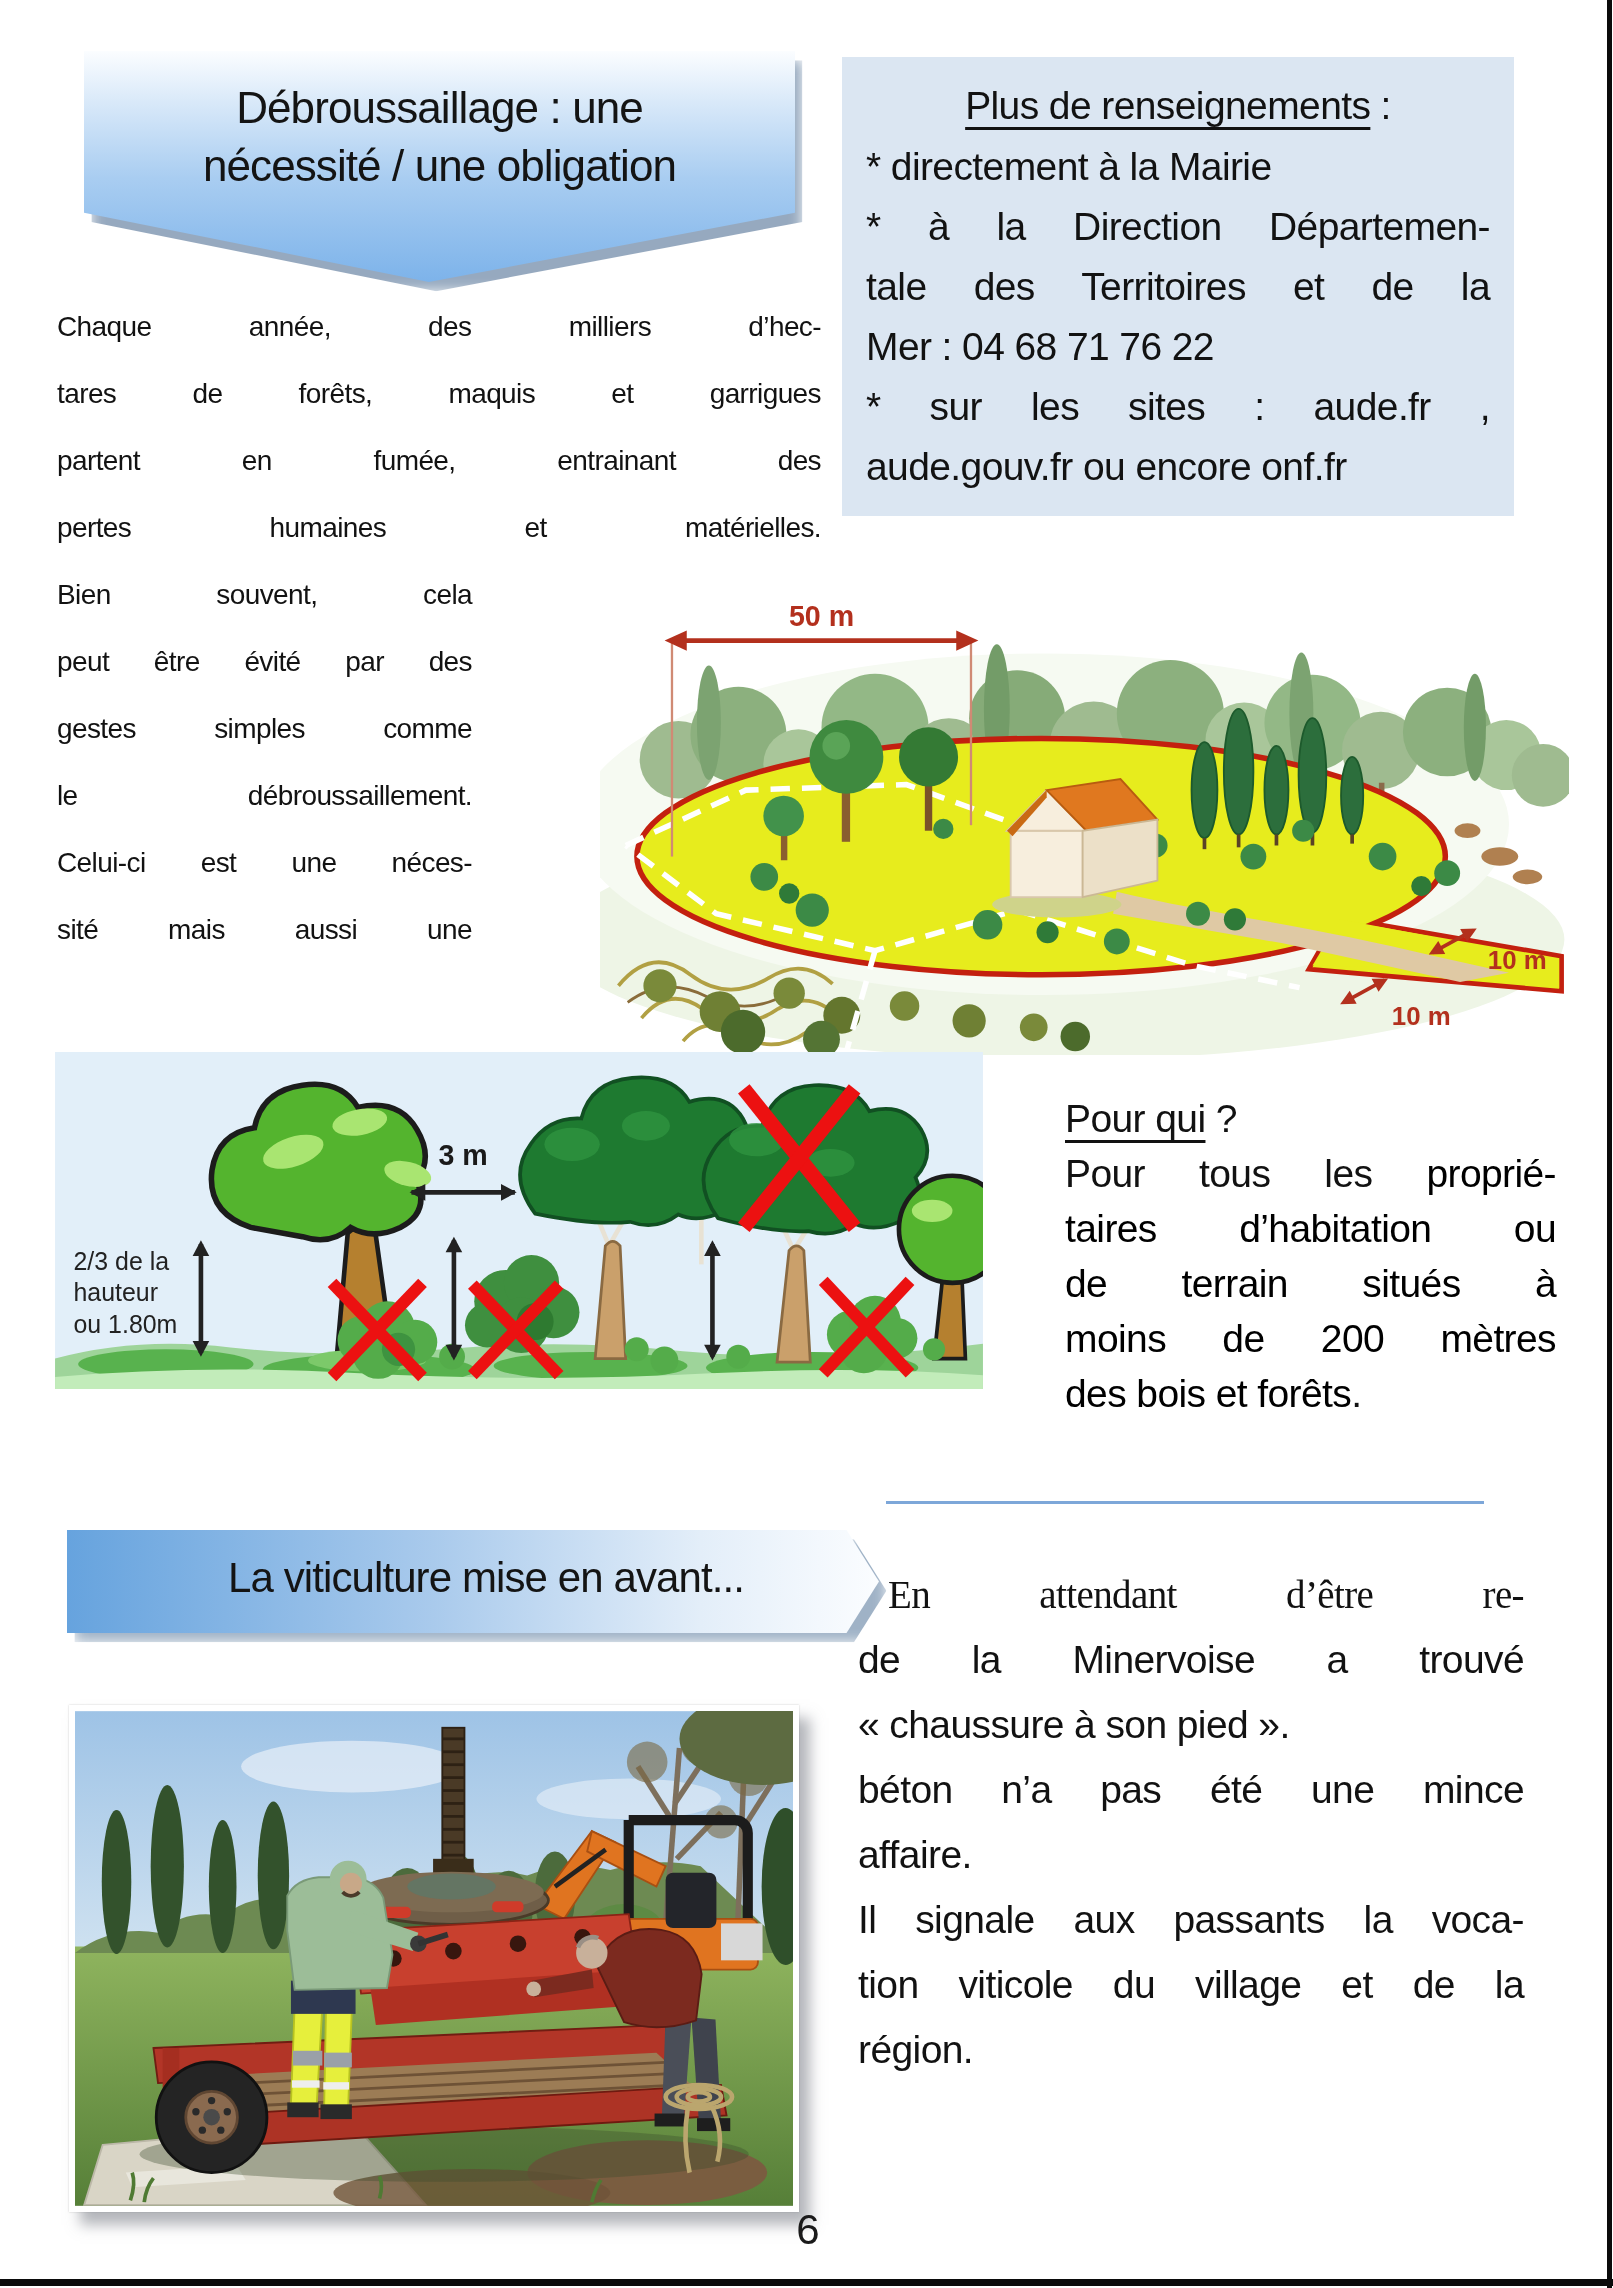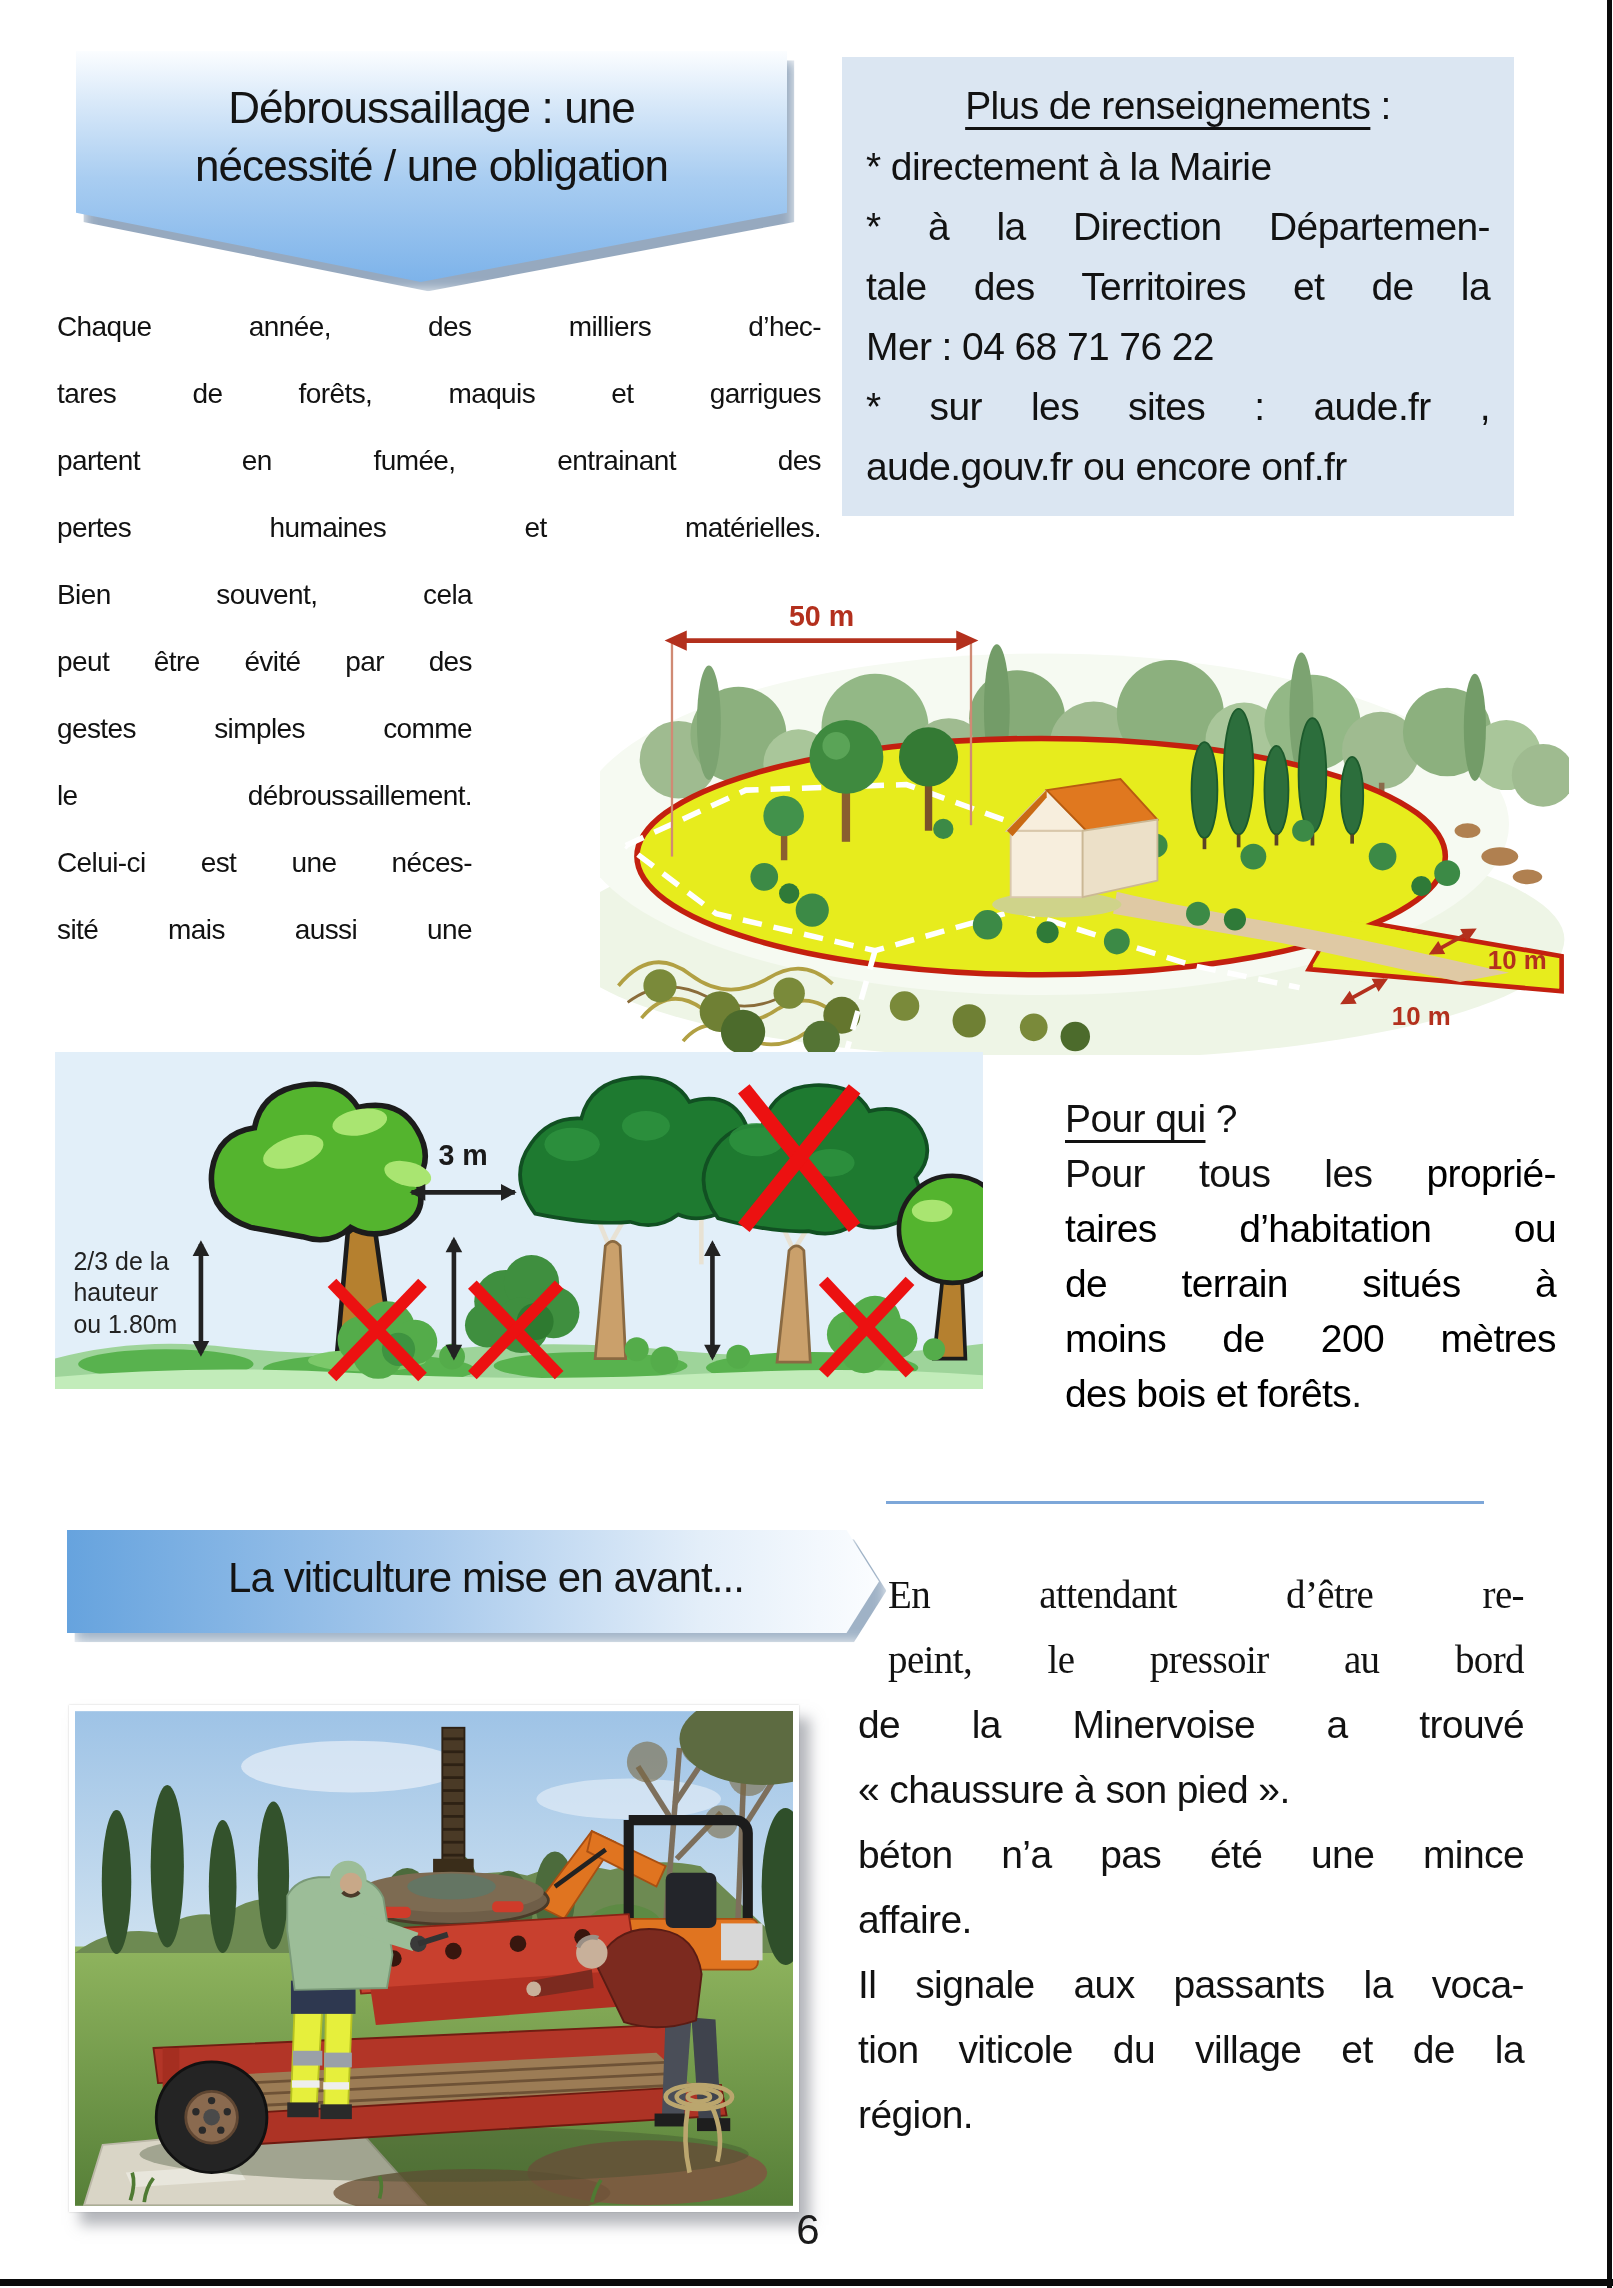--- a/index.html
+++ b/index.html
@@ -2,21 +2,21 @@
 <html style="font-size:14.8px"><head>
 <meta charset="utf-8">
 <style>
   html,body{margin:0;padding:0;background:#ffffff;}
   .page{position:relative;width:1613px;height:2289px;background:#ffffff;overflow:hidden;
         font-family:"Liberation Sans",sans-serif;color:#121212;}
   .abs{position:absolute;}
   .edge{position:absolute;background:#0b0b0b;}
   
   .title-banner,.title-banner-shadow{
-    left:76px;top:51px;width:711px;height:231px;
+    left:84px;top:51px;width:711px;height:231px;
     clip-path:polygon(0 0,100% 0,100% 70%,48.5% 100%,0 70%);}
   .title-banner{background:linear-gradient(180deg,#fbfdff 0%,#d9e9f9 22%,#a9cdf1 55%,#7db3ea 100%);}
   .title-banner-shadow{background:#96a9bf;filter:blur(6.5px);transform:translate(7.4px,9.2px);}
   .title-banner .tb-text{padding-top:28px;text-align:center;font-size:44px;line-height:58px;letter-spacing:-0.9px;color:#141414;}
   .viti-banner,.viti-banner-shadow{
     left:67px;top:1530px;width:812px;height:103px;
     clip-path:polygon(0 0,96% 0,100% 50%,96% 100%,0 100%);text-align:center;}
   .viti-banner{background:linear-gradient(90deg,#66a3de 0%,#a9caec 45%,#e3eef9 78%,#fbfdff 100%);}
   .viti-banner-shadow{background:#9fb2c6;filter:blur(6.5px);transform:translate(7.4px,9.2px);}
   .viti-banner .vb-text{padding:24px 0 0 26px;font-size:42px;letter-spacing:-0.9px;color:#141414;}
@@ -341,21 +341,20 @@
 
   <div class="abs divider"></div>
 
   <div class="abs viti-banner-shadow"></div>
   <div class="abs viti-banner">
     <div class="vb-text">La viticulture mise en avant...</div>
   </div>
 
   <div class="abs pressoir para">
     <div class="jl ind">En attendant d’être re-</div>
-    <div class="jl ind">peint, le pressoir au bord</div>
     <div class="jl">de la Minervoise a trouvé</div>
     <div>« chaussure à son pied ».</div>
     <div class="jl">béton n’a pas été une mince</div>
     <div>affaire.</div>
     <div class="jl">Il signale aux passants la voca-</div>
     <div class="jl">tion viticole du village et de la</div>
     <div>région.</div>
   </div>
 
   <div class="abs photo">

